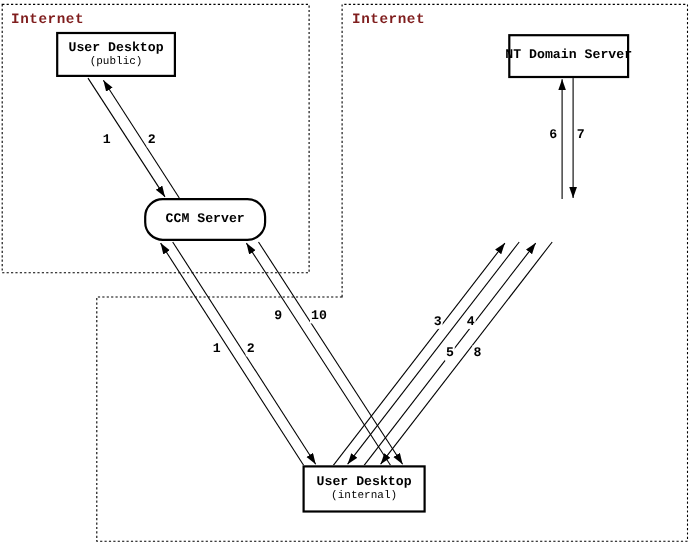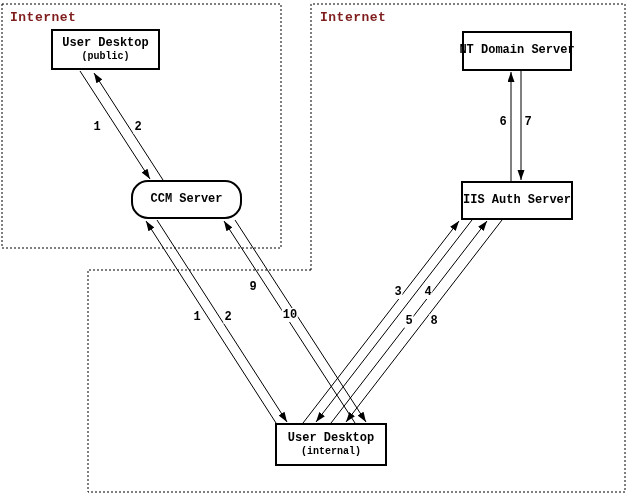--- a/index.html
+++ b/index.html
@@ -36,21 +36,21 @@
     line-height: 1.15;
   }
   .node .title {
     font-size: 12px;
     font-weight: bold;
     color: #000;
     white-space: nowrap;
   }
   .node .subtitle {
     font-size: 10px;
-    font-weight: bold;
+    font-weight: normal;
     color: #000;
     white-space: nowrap;
   }
   .edge-label {
     position: absolute;
     transform: translate(-50%, -50%);
     font-size: 12px;
     font-weight: bold;
     color: #000;
     background: #ffffff;
@@ -100,35 +100,32 @@
   </div>
 
   <div class="node" style="left:131px; top:180px; width:111px; height:39px;border-radius:17px;">
     <span class="title">CCM Server</span>
   </div>
 
   <div class="node" style="left:462px; top:31px; width:110px; height:40px;justify-content:center;">
     <span class="title">NT Domain Server</span>
   </div>
 
-  <div class="node" style="left:461px; top:181px; width:112px; height:39px;">
-    <span class="title">IIS Auth Server</span>
-  </div>
 
   <div class="node" style="left:275px; top:423px; width:112px; height:43px;">
     <span class="title">User Desktop</span>
     <span class="subtitle">(internal)</span>
   </div>
 
   <span class="edge-label" style="left:97px;  top:127px;">1</span>
   <span class="edge-label" style="left:138px; top:127px;">2</span>
   <span class="edge-label" style="left:197px; top:317px;">1</span>
   <span class="edge-label" style="left:228px; top:317px;">2</span>
   <span class="edge-label" style="left:398px; top:292px;">3</span>
   <span class="edge-label" style="left:428px; top:292px;">4</span>
   <span class="edge-label" style="left:409px; top:321px;">5</span>
   <span class="edge-label" style="left:503px; top:122px;">6</span>
   <span class="edge-label" style="left:528px; top:122px;">7</span>
   <span class="edge-label" style="left:434px; top:321px;">8</span>
   <span class="edge-label" style="left:253px; top:287px;">9</span>
-  <span class="edge-label" style="left:290px; top:287px;margin-top:28px;">10</span>
+  <span class="edge-label" style="left:290px; top:287px;">10</span>
 
 </div>
 
 </body></html>

